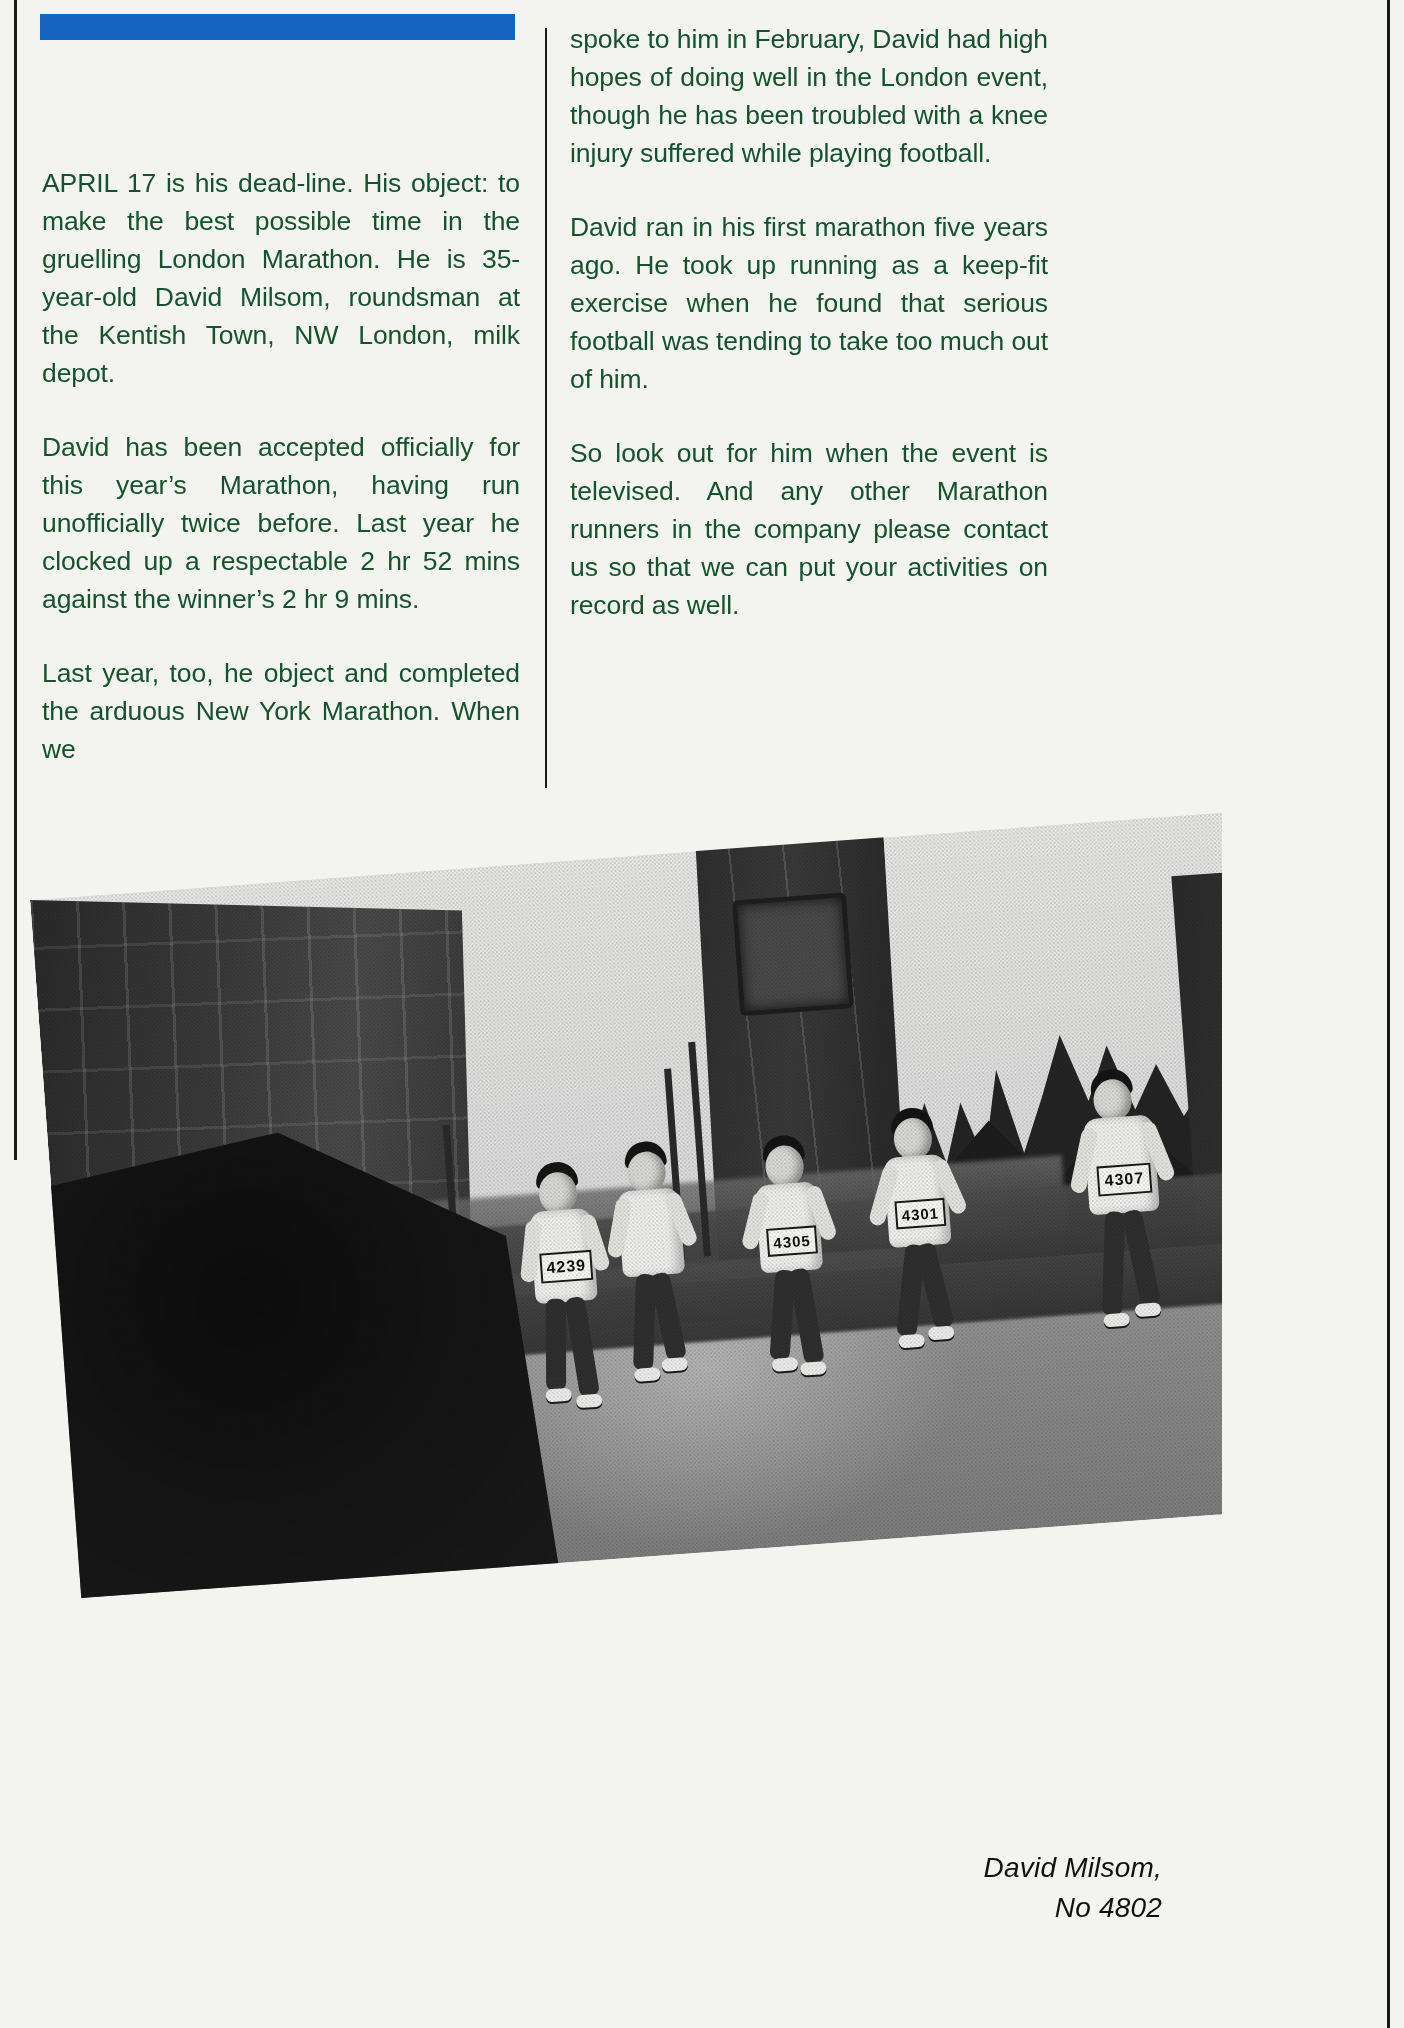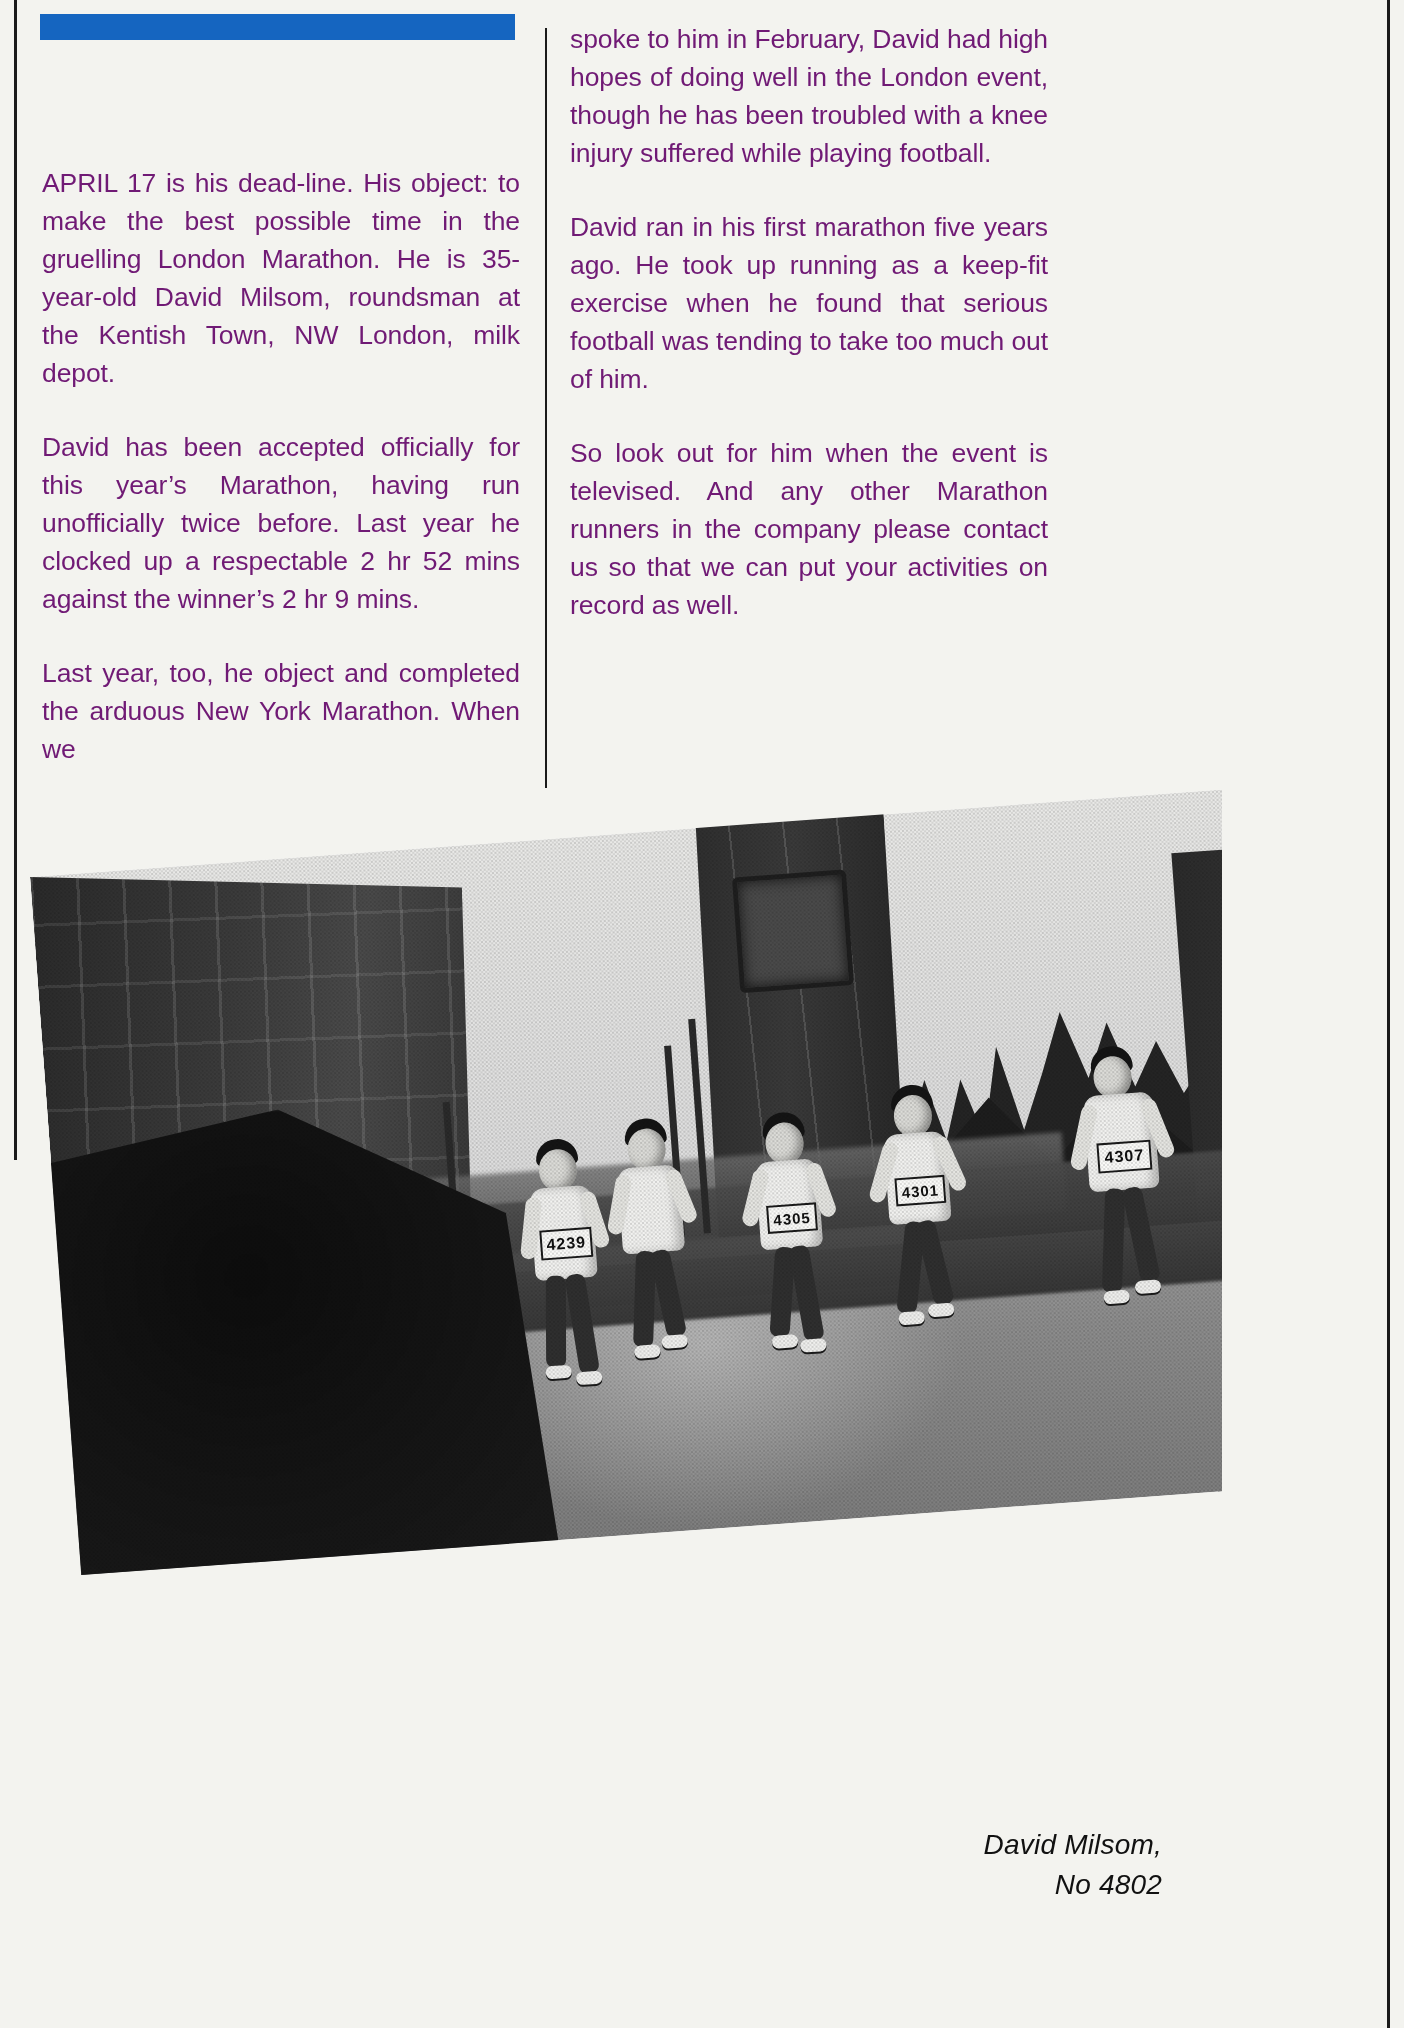--- a/index.html
+++ b/index.html
@@ -37,38 +37,38 @@
     font-size:31px;font-weight:bold;letter-spacing:-0.2px;
     padding:9px 2px 10px 2px;margin:0;line-height:1;
     color:#111;
   }
   
   .col{
     position:absolute;
     font-size:26.5px;
     line-height:38px;
     text-align:justify;
-    color:#701a75;
+    color:#14532d;
     letter-spacing:-0.1px;
   }
   .col p{margin:0 0 36px 0;}
   .col p:last-child{margin-bottom:0;}
   .col-left{
     left:42px;top:148px;width:478px;margin-top:16px;
   }
   .col-right{
     left:570px;top:20px;width:478px;
   }
   .col-divider{
     position:absolute;left:545px;top:28px;width:2px;height:760px;
     background:#1a1a1a;
   }
   
   .photo-area{
-    position:absolute;left:0;top:767px;width:1222px;height:1160px;
+    position:absolute;left:0;top:790px;width:1222px;height:1160px;
     overflow:hidden;
   }
   .photo{
     position:absolute;
     left:30px;top:110px;
     width:1320px;height:700px;
     transform:rotate(-4.2deg);
     transform-origin:0 0;
     background:#fafaf8;
     overflow:hidden;

